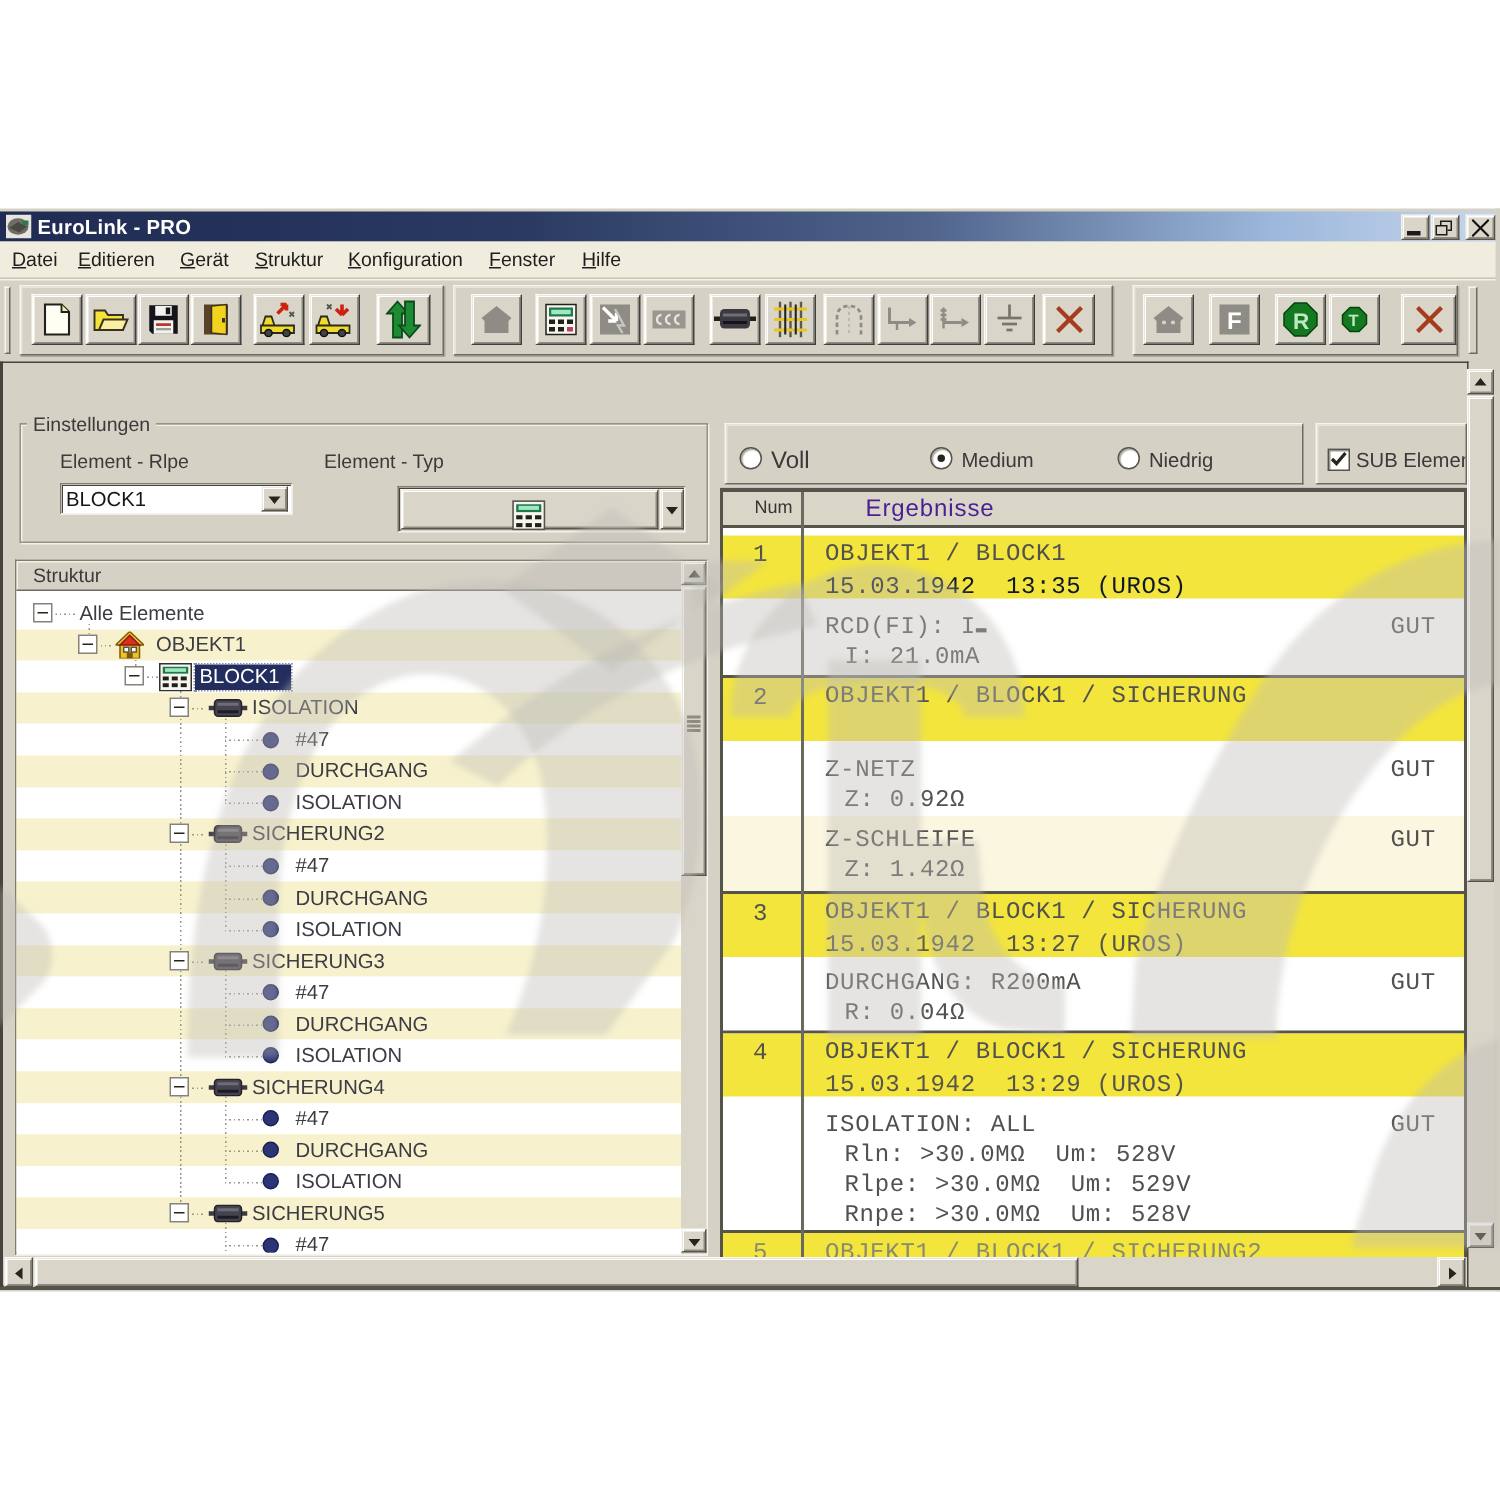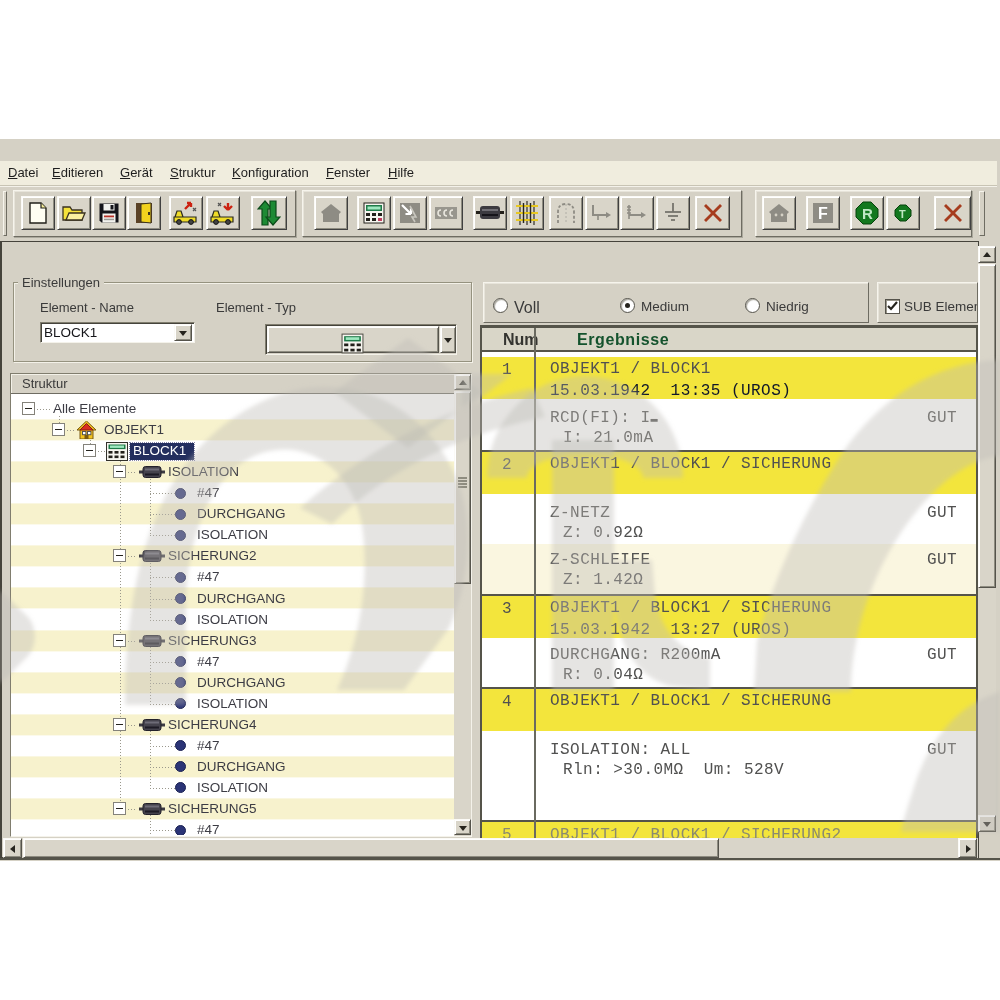--- a/index.html
+++ b/index.html
@@ -56,20 +56,41 @@
 .sb{position:absolute;background:#d9d5c9;}
 .radio{position:absolute;width:15px;height:15px;border-radius:50%;background:#fff;border:1px solid #55534b;box-shadow:inset 1px 1px 1px #aaa89e;}
 .radio i{position:absolute;left:3.5px;top:3.5px;width:5px;height:5px;border-radius:50%;background:#26241e;}
 #rtab{position:absolute;left:480px;top:83px;width:498px;height:513px;overflow:hidden;background:#fff;}
 .gut{position:absolute;left:447px;}
 .numc{position:absolute;left:7px;width:40px;text-align:center;}
 </style>
 </head>
 <body>
 <div id="win">
+  <div id="tbar">
+    <svg class="abs" style="left:4px;top:2px" width="17" height="16" viewBox="0 0 17 16">
+      <rect x="0" y="0" width="17" height="16" fill="#e7e5dd"></rect>
+      <ellipse cx="8" cy="8" rx="7" ry="5.5" fill="#6e6e66"></ellipse>
+      <path d="M2,9 L8,5 L14,8 L9,12 Z" fill="#4a4a42"></path>
+      <rect x="11" y="4" width="4" height="3" fill="#2e7a4e"></rect>
+    </svg>
+    <div class="ttl">EuroLink - PRO</div>
+    <div class="capbtn" style="left:934px">
+        <div class="abs" style="left:3px;top:10px;width:9px;height:3px;background:#1a1a1a"></div>
+      </div>
+    <div class="capbtn" style="left:954px">
+      <div class="abs" style="left:5px;top:3px;width:8px;height:7px;border:1.5px solid #1a1a1a"></div>
+      <div class="abs" style="left:2px;top:6px;width:8px;height:7px;border:1.5px solid #1a1a1a;background:#d9d5c9"></div>
+    </div>
+    <div class="capbtn" style="left:977px;width:20px">
+      <svg class="abs" style="left:3px;top:2px" width="12" height="12" viewBox="0 0 12 12">
+          <path d="M1,0 L6,5 L11,0 L12,1 L7,6 L12,11 L11,12 L6,7 L1,12 L0,11 L5,6 L0,1 Z" fill="#111"></path>
+        </svg>
+    </div>
+  </div>
   <div id="menu">
     <span style="left:8px"><u>D</u>atei</span>
     <span style="left:52px"><u>E</u>ditieren</span>
     <span style="left:120px"><u>G</u>erät</span>
     <span style="left:170px"><u>S</u>truktur</span>
     <span style="left:232px"><u>K</u>onfiguration</span>
     <span style="left:326px"><u>F</u>enster</span>
     <span style="left:388px"><u>H</u>ilfe</span>
   </div>
   <div id="tools">
@@ -256,21 +277,21 @@
             <path d="M2,4 L4,2 L11,9 L18,2 L20,4 L13,11 L20,18 L18,20 L11,13 L4,20 L2,18 L9,11 Z" fill="#a63c1e"></path>
           </svg>
         </div>
     </div>
     <div class="abs" style="left:979px;top:4px;width:6px;height:45px;border:1px solid;border-color:#f6f4ec #6e6c62 #6e6c62 #f6f4ec"></div>
   </div>
   <div id="child">
 
     <div class="gbox" style="left:13px;top:40px;width:459px;height:80px"></div>
     <div class="glab" style="left:18px;top:33px">Einstellungen</div>
-    <div class="lbl" style="left:40px;top:58px">Element - Name</div>
+    <div class="lbl" style="left:40px;top:58px">Element - Rlpe</div>
     <div class="lbl" style="left:216px;top:58px">Element - Typ</div>
     <div class="sunk" style="left:40px;top:80px;width:155px;height:21px">
       <div class="abs" style="left:3px;top:2px;font-size:13.5px;color:#16161a">BLOCK1</div>
       <div class="sbtn" style="left:133px;top:1px;width:18px;height:17px">
           <div class="arr-d" style="left:4px;top:6px"></div>
         </div>
     </div>
     <div class="sunk" style="left:265px;top:82px;width:192px;height:31px;background:#d5d1c5">
       <div class="sbtn" style="left:1px;top:1px;width:172px;height:27px">
         <svg class="abs" style="left:73px;top:6px" width="23" height="21" viewBox="0 0 22 20">
@@ -469,22 +490,22 @@
     <div class="radio" style="left:620px;top:56px">
         <i></i>
       </div>
     <div class="lbl" style="left:641px;top:57px;font-size:13.5px">Medium</div>
     <div class="radio" style="left:745px;top:56px"></div>
     <div class="lbl" style="left:766px;top:57px;font-size:13.5px">Niedrig</div>
 
     <div id="rtab">
       <div class="abs" style="left:0;top:0;width:498px;height:3px;background:#55544a"></div>
       <div class="abs" style="left:0;top:3px;width:498px;height:24px;background:#d9d6c8;border-bottom:2px solid #55544a">
-        <div class="abs" style="left:23px;top:3px;font-size:16px;font-weight:bold;color:#343430">Num</div>
-        <div class="abs" style="left:97px;top:3px;font-size:16px;font-weight:bold;color:#14532d;letter-spacing:0.6px">Ergebnisse</div>
+        <div class="abs" style="left:23px;top:3px;font-size:12px;font-weight:normal;color:#343430">Num</div>
+        <div class="abs" style="left:97px;top:3px;font-size:16px;font-weight:normal;color:#4c1d95;letter-spacing:0.6px">Ergebnisse</div>
       </div>
       <div class="ylw" style="top:32px;height:42px"></div>
       <div class="mono numc" style="top:36px">1</div>
       <div class="mono abs" style="left:70px;top:35px">OBJEKT1 / BLOCK1</div>
       <div class="mono abs" style="left:70px;top:57px;color:#0f172a">15.03.1942  13:35 (UROS)</div>
       <div class="mono abs" style="left:70px;top:84px">RCD(FI): I<span style="font-size:12px">▬</span></div>
       <div class="mono gut" style="top:84px">GUT</div>
       <div class="mono abs" style="left:83px;top:104px">I: 21.0mA</div>
       <div class="abs" style="left:0;top:125px;width:498px;height:2px;background:#55544a"></div>
       <div class="ylw" style="top:127px;height:42px"></div>
@@ -502,23 +523,26 @@
       <div class="mono numc" style="top:275px">3</div>
       <div class="mono abs" style="left:70px;top:274px">OBJEKT1 / BLOCK1 / SICHERUNG</div>
       <div class="mono abs" style="left:70px;top:296px;color:#55554d">15.03.1942  13:27 (UROS)</div>
       <div class="mono abs" style="left:70px;top:321px">DURCHGANG: R200mA</div>
       <div class="mono gut" style="top:321px">GUT</div>
       <div class="mono abs" style="left:83px;top:341px">R: 0.04Ω</div>
       <div class="abs" style="left:0;top:362px;width:498px;height:2px;background:#55544a"></div>
       <div class="ylw" style="top:364px;height:42px"></div>
       <div class="mono numc" style="top:368px">4</div>
       <div class="mono abs" style="left:70px;top:367px">OBJEKT1 / BLOCK1 / SICHERUNG</div>
+      <div class="mono abs" style="left:70px;top:389px;color:#55554d">15.03.1942  13:29 (UROS)</div>
       <div class="mono abs" style="left:70px;top:416px">ISOLATION: ALL</div>
       <div class="mono gut" style="top:416px">GUT</div>
       <div class="mono abs" style="left:83px;top:436px">Rln: &gt;30.0MΩ  Um: 528V</div>
+      <div class="mono abs" style="left:83px;top:456px">Rlpe: &gt;30.0MΩ  Um: 529V</div>
+      <div class="mono abs" style="left:83px;top:476px">Rnpe: &gt;30.0MΩ  Um: 528V</div>
       <div class="abs" style="left:0;top:495px;width:498px;height:2px;background:#55544a"></div>
       <div class="ylw" style="top:497px;height:16px"></div>
       <div class="mono numc" style="top:501px;color:#8a8a70">5</div>
       <div class="mono abs" style="left:70px;top:501px;color:#8a8a70">OBJEKT1 / BLOCK1 / SICHERUNG2</div>
       <div class="abs" style="left:54px;top:3px;width:1.5px;height:510px;background:#6a6a60"></div>
       <div class="abs" style="left:0;top:3px;width:2px;height:510px;background:#55544a"></div>
       <div class="abs" style="left:496px;top:3px;width:2px;height:510px;background:#55544a"></div>
     </div>
 
     <div class="sb stip" style="left:3px;top:596px;width:975px;height:20px"></div>

